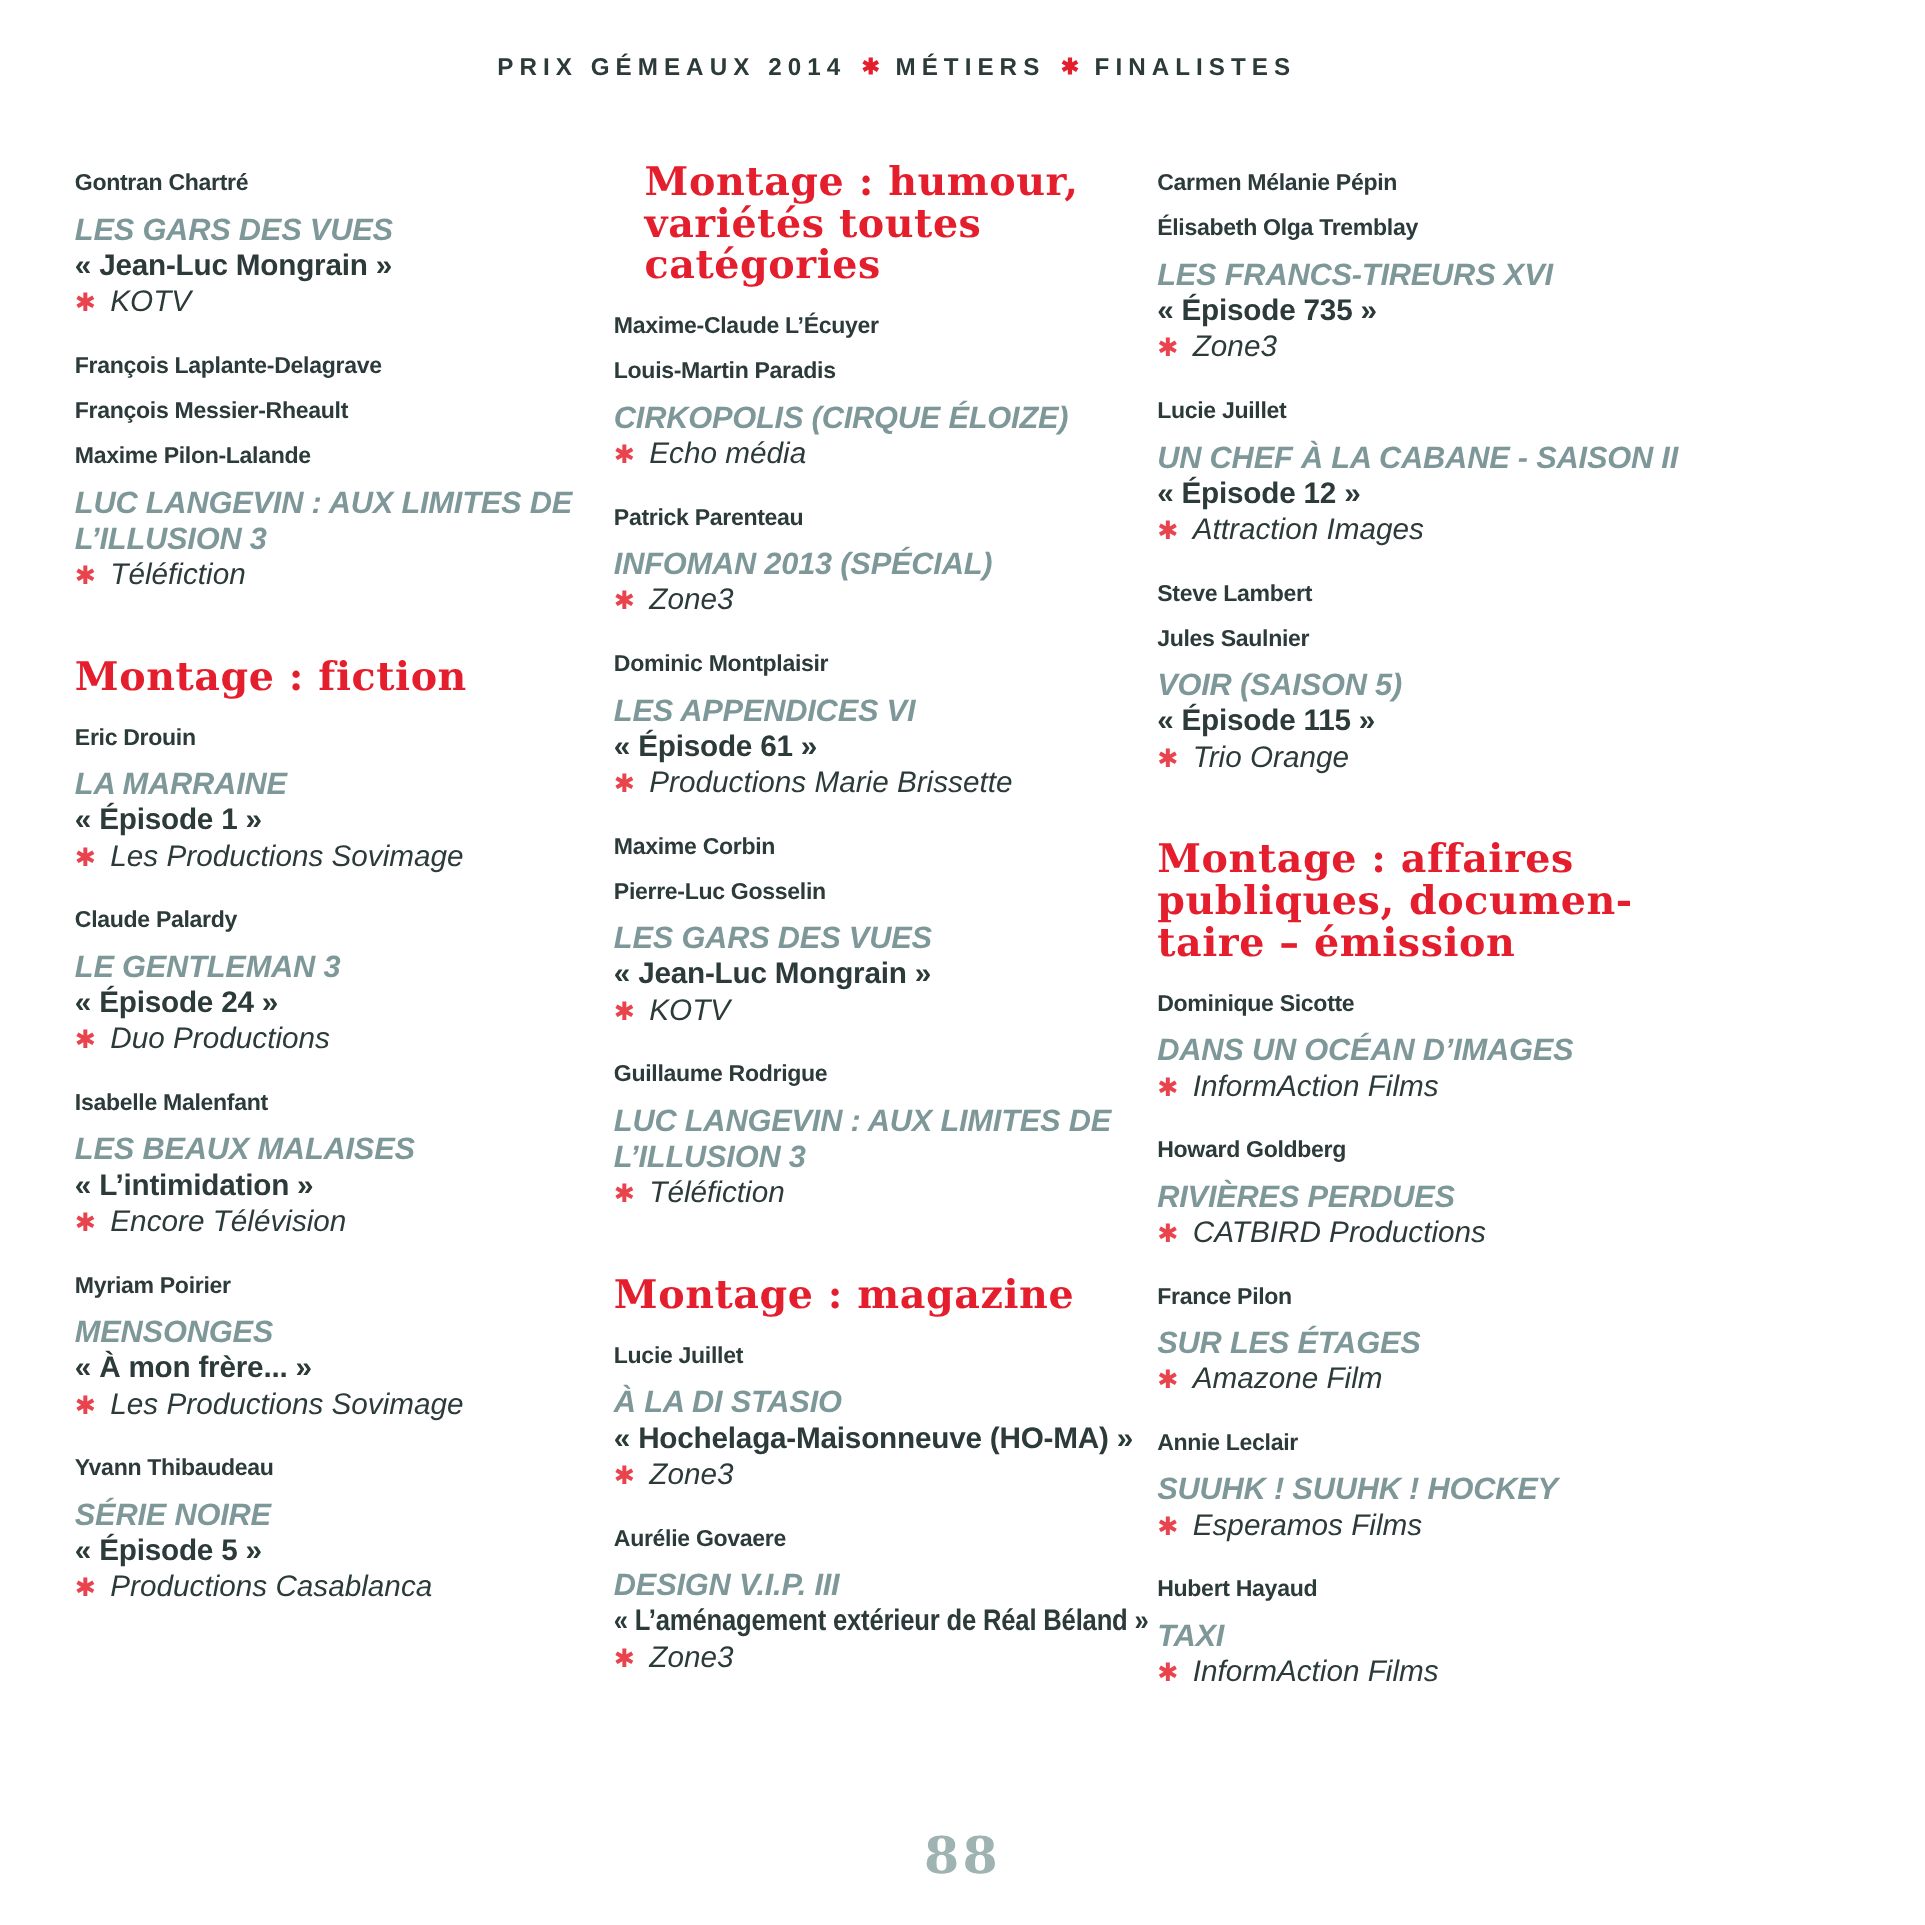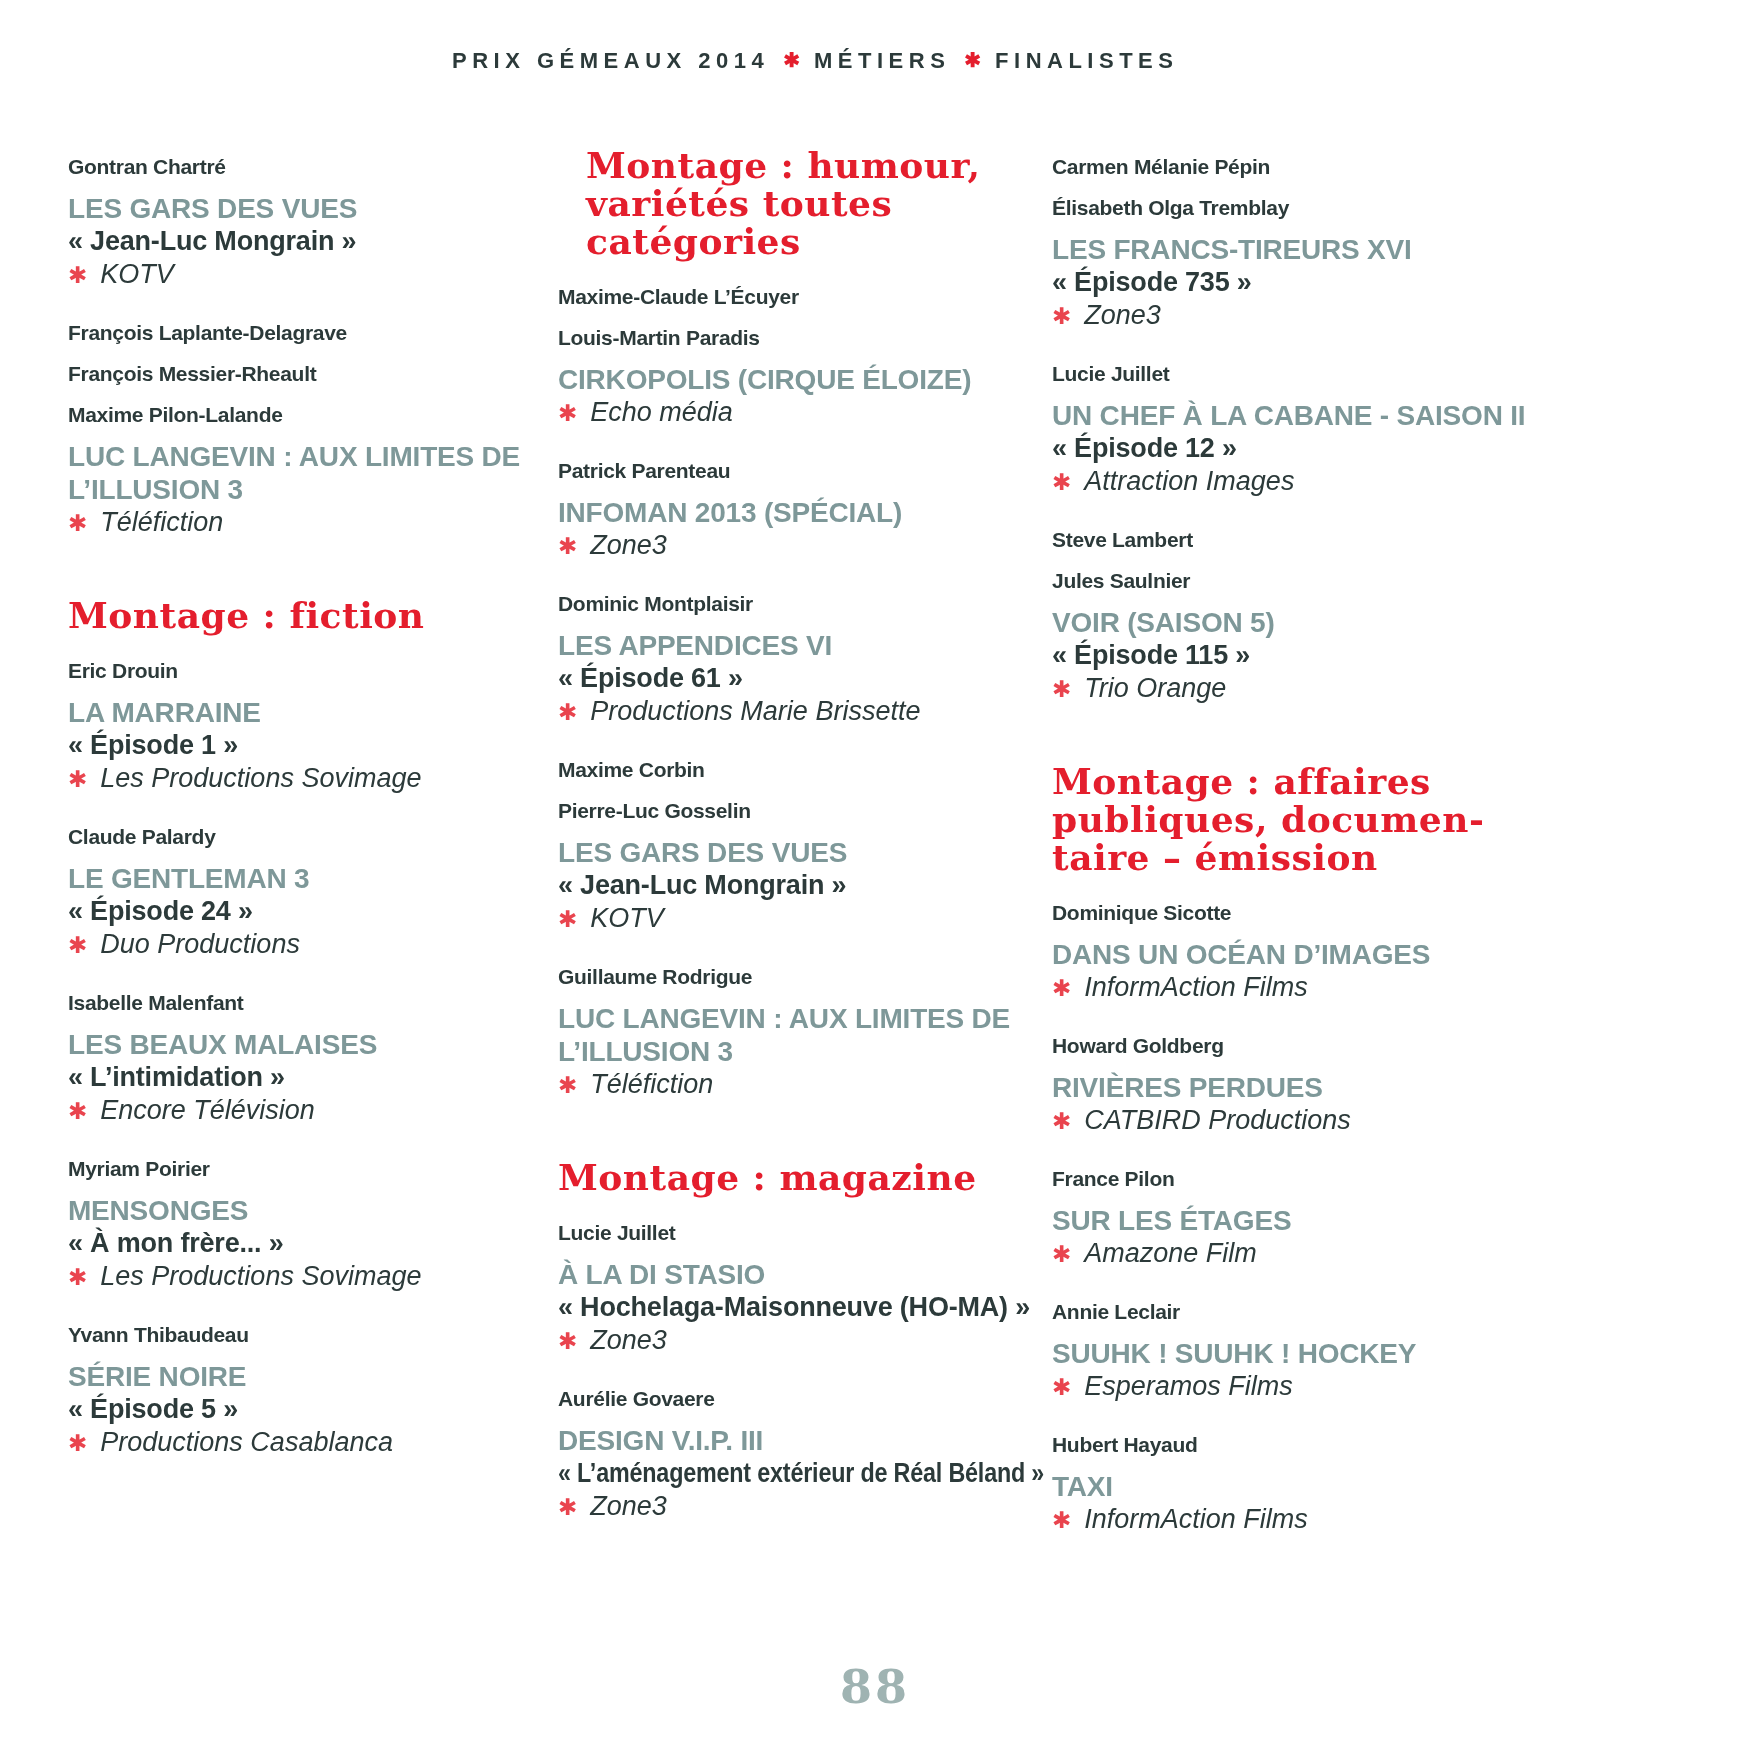--- a/index.html
+++ b/index.html
@@ -44,21 +44,21 @@
     margin:56px 0 16px 0;
   }
   .cat-heading:first-child{margin-top:0;margin-left:28px;}
   .heading-line{display:block;white-space:nowrap;}
   
   .entry{margin:0 0 20px 0;}
   .name-line{
     display:block;font-weight:700;font-size:21px;line-height:41px;
     color:var(--ink);white-space:nowrap;letter-spacing:-.3px;
   }
-  .show-title{margin-top:5px;}
+  .show-title{margin-top:5px;font-style:italic;}
   .title-line{
     display:block;font-weight:700;font-size:28px;line-height:33px;
     color:var(--teal);white-space:nowrap;letter-spacing:-.2px;
   }
   .episode{
     font-weight:700;font-size:27px;line-height:33px;
     color:var(--ink);white-space:nowrap;letter-spacing:-.2px;
   }
   .company{
     font-size:27px;line-height:33px;color:var(--ink);

